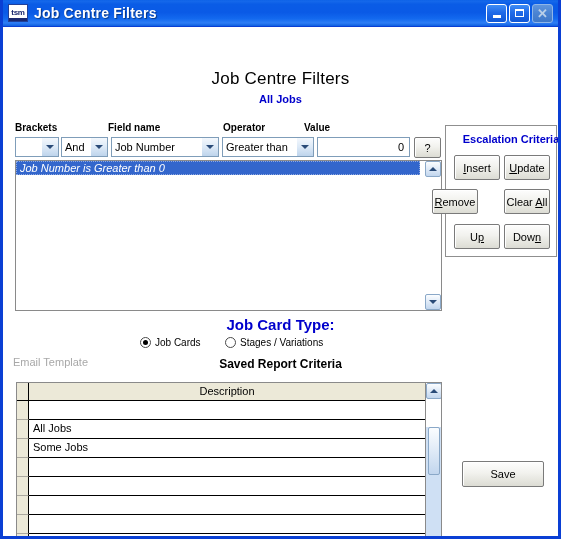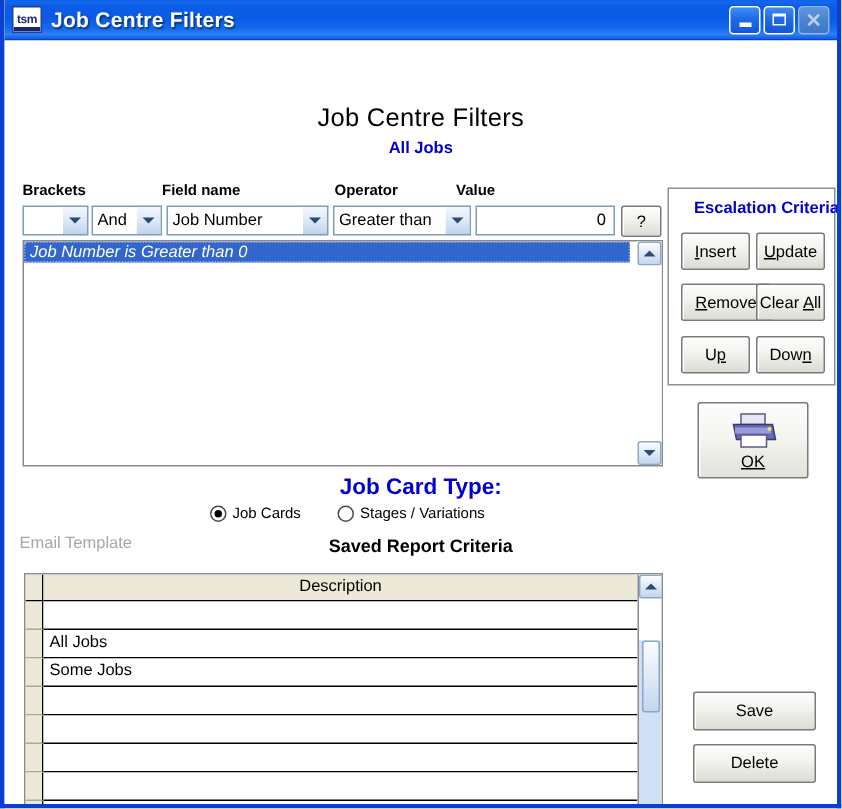--- a/index.html
+++ b/index.html
@@ -474,43 +474,33 @@
 
     <div class="groupbox" style="left:442px; top:98px; width:112px; height:132px;"></div>
     <div class="group-title" style="left:442px; top:106px; width:132px;">Escalation Criteria</div>
 
     <div class="btn" style="left:451px; top:128px; width:46px; height:25px;">
       <span><span class="acc">I</span>nsert</span>
     </div>
     <div class="btn" style="left:501px; top:128px; width:46px; height:25px;">
       <span><span class="acc">U</span>pdate</span>
     </div>
-    <div class="btn" style="left:451px; top:162px; width:60px; height:25px;">
+    <div class="btn" style="left:429px; top:162px; width:46px; height:25px;">
       <span><span class="acc">R</span>emove</span>
     </div>
     <div class="btn" style="left:501px; top:162px; width:46px; height:25px;">
       <span>Clear <span class="acc">A</span>ll</span>
     </div>
     <div class="btn" style="left:451px; top:197px; width:46px; height:25px;">
       <span>U<span class="acc">p</span></span>
     </div>
     <div class="btn" style="left:501px; top:197px; width:46px; height:25px;">
       <span>Dow<span class="acc">n</span></span>
     </div>
 
-    <div class="okbtn" style="left:462px; top:241px; width:74px; height:51px;">
-      <svg width="34" height="26" viewBox="0 0 34 26">
-        <rect x="9" y="2" width="16" height="7" fill="#e8e8f4" stroke="#5a5a8a" stroke-width="1"></rect>
-        <path d="M4 9 L30 9 L32 19 L6 19 Z" fill="#6a6ab4" stroke="#3a3a72" stroke-width="1"></path>
-        <rect x="5" y="11" width="24" height="4" fill="#9a9ad8"></rect>
-        <rect x="9" y="16" width="17" height="8" fill="#ffffff" stroke="#5a5a8a" stroke-width="1"></rect>
-        <circle cx="28" cy="12" r="1.4" fill="#ffe14d"></circle>
-      </svg>
-      <span class="ok-label">OK</span>
-    </div>
 
     <div class="h3" style="top:289px; font-size:15px; color:#0000cc;">Job Card Type:</div>
     <div class="radio-wrap" style="left:137px; top:310px;">
       <span class="radio">
           <i class="dot"></i>
         </span>
       <span>Job Cards</span>
     </div>
     <div class="radio-wrap" style="left:222px; top:310px;">
       <span class="radio"></span>
@@ -565,16 +555,15 @@
             <i class="chev up"></i>
           </div>
         <div class="sc-track" style="height:146px; background:#cfe0f4;">
           <div style="margin:28px auto 0; width:10px; height:46px; border:1px solid #8aa8c8; border-radius:2px; background:linear-gradient(to bottom,#fbfdff,#dfeaf7 50%,#c2d6ee);"></div>
         </div>
 
       </div>
     </div>
 
     <div class="btn" style="left:459px; top:434px; width:82px; height:26px;">Save</div>
-    <div class="btn" style="left:459px; top:469px; width:82px; height:26px;">Delete</div>
 
   </div>
 </div>
 
 </body></html>

